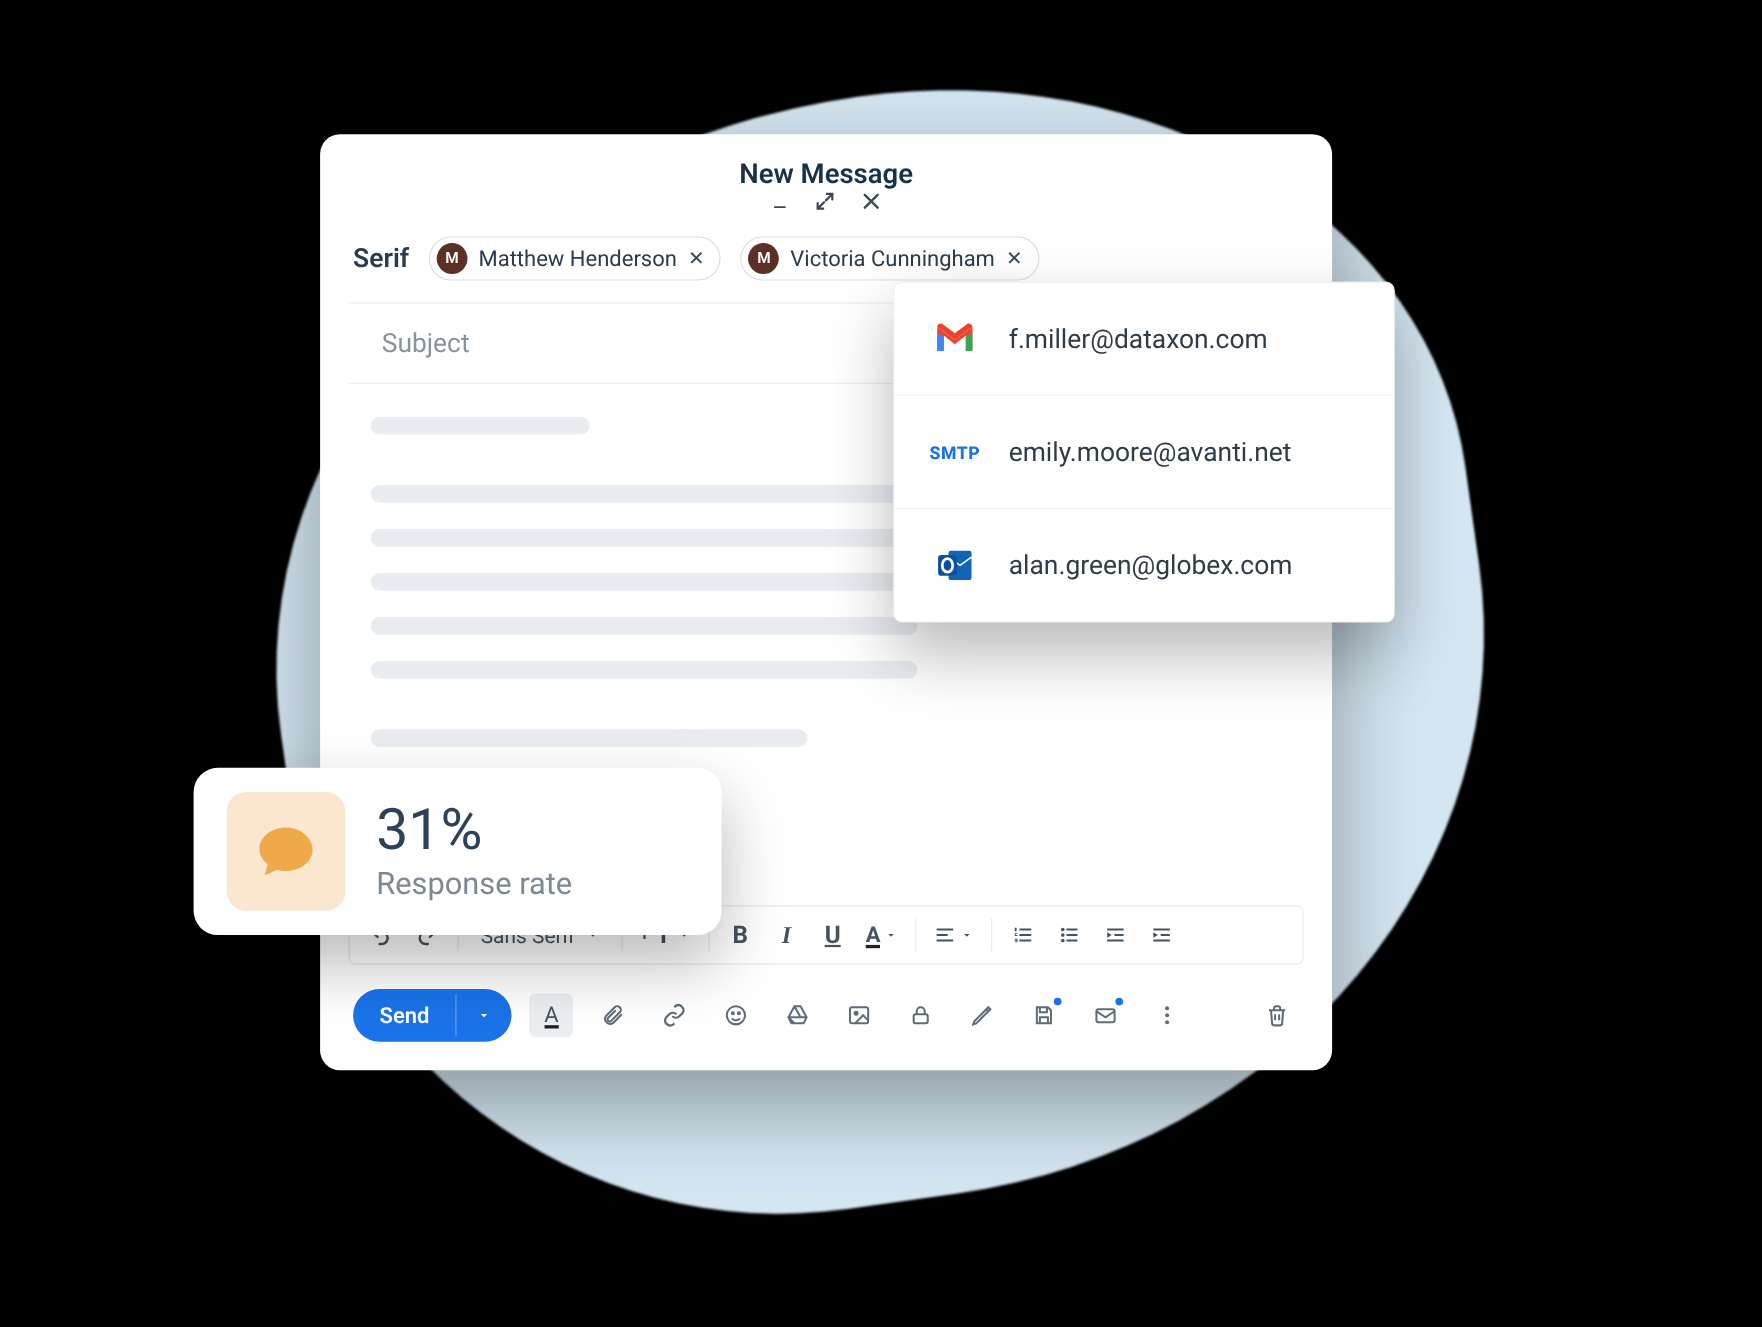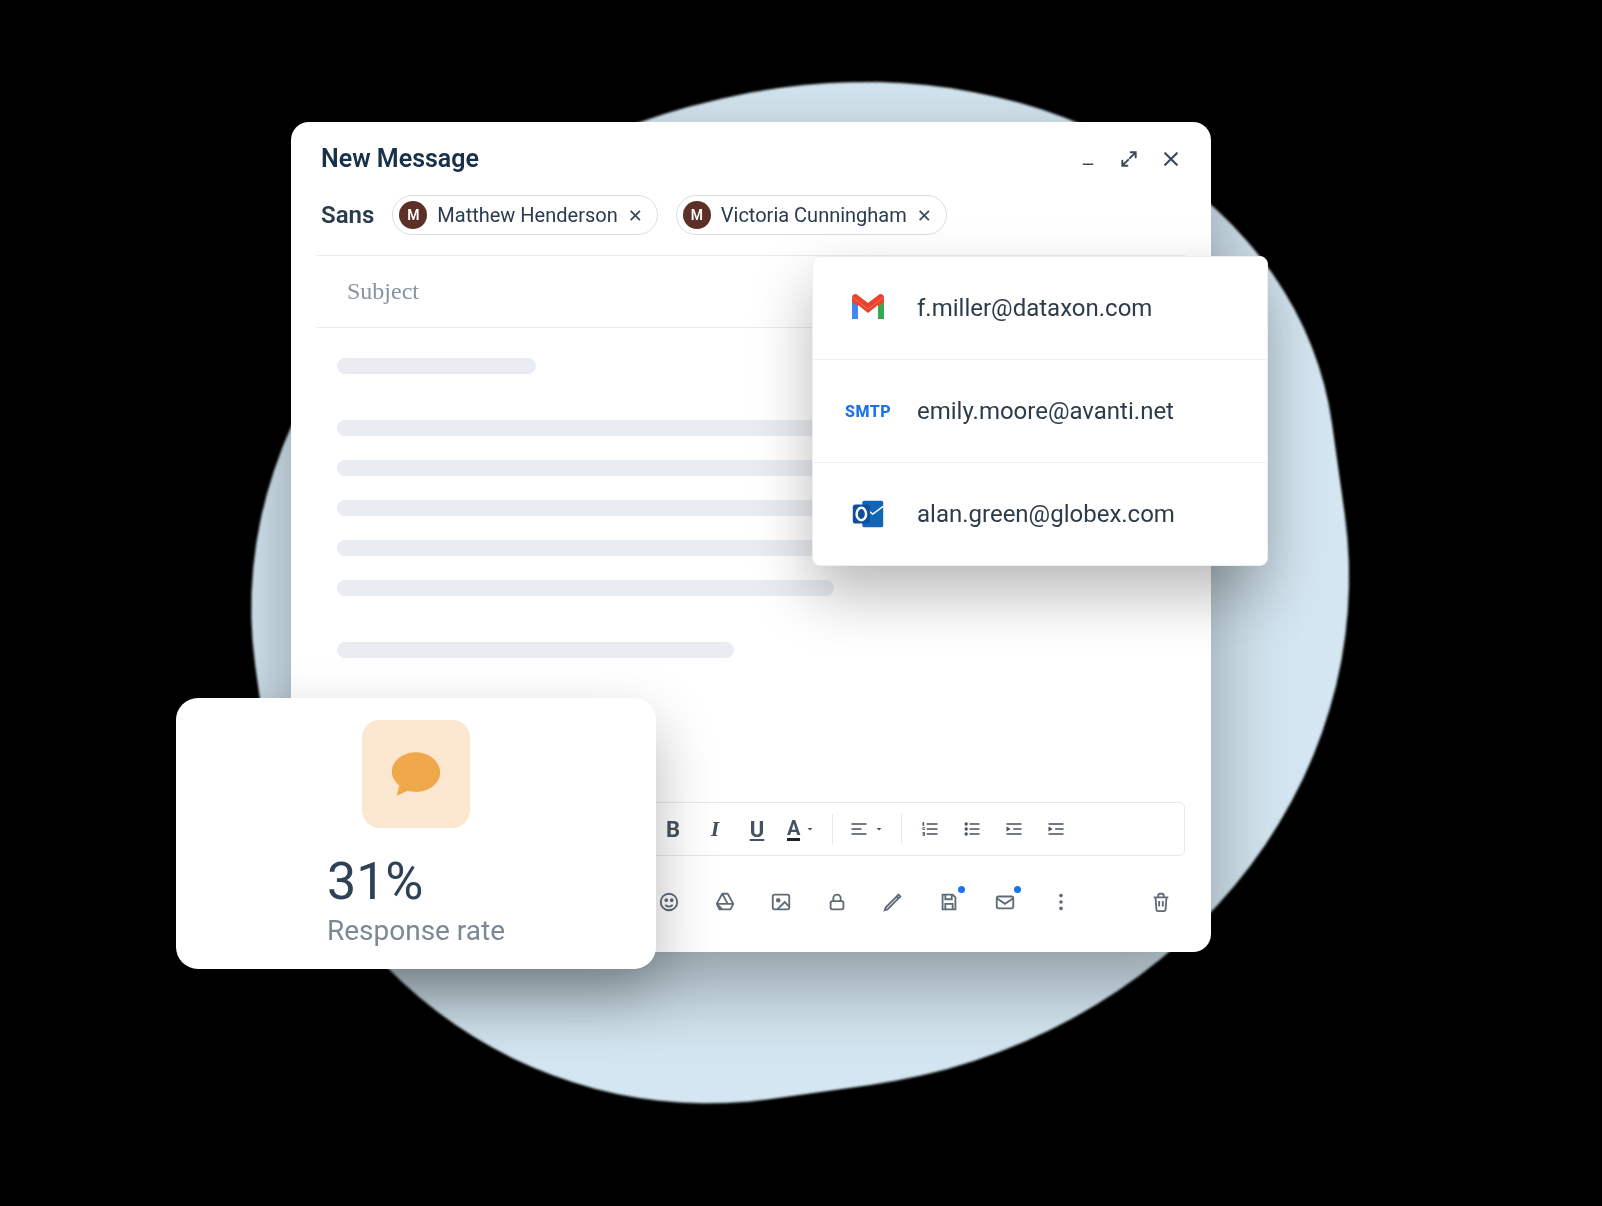--- a/index.html
+++ b/index.html
@@ -29,20 +29,21 @@
     width: 920px;
     background: #fff;
     border-radius: 18px;
     box-shadow: 0 30px 80px rgba(0,0,0,.35);
   }
   .title-row {
     display: flex;
     align-items: center;
     justify-content: space-between;
     padding: 22px 30px 12px 30px;
+    flex-direction: column;
   }
   .title-text { color: #18314a; font-size: 25px; font-weight: 600; }
   .winctrl { display: flex; gap: 22px; align-items: center; }
   .winctrl span { color: #3b4a5a; cursor: pointer; display: inline-flex; }
   .from-row {
     display: flex;
     align-items: center;
     gap: 18px;
     padding: 10px 30px 20px 30px;
     flex-wrap: wrap;
@@ -62,21 +63,20 @@
     background: #5c3026; color: #fff; font-size: 14px; font-weight: 600;
     display: flex; align-items: center; justify-content: center;
   }
   .chip-name { color: #2a3b4d; font-size: 20px; }
   .chip-x { color: #3b4a5a; font-size: 18px; cursor: pointer; }
   .subject-row {
     border-top: 1px solid #e8ebee;
     border-bottom: 1px solid #e8ebee;
     padding: 22px 30px;
     margin: 0 26px;
-    font-family: Liberation Serif, serif;
   }
   .subject-label { color: #8793a1; font-size: 24px; }
   .editor-placeholder { padding: 30px 46px 120px 46px; }
   .ph {
     height: 16px;
     background: #e9edf1;
     border-radius: 10px;
     margin-bottom: 24px;
   }
   .toolbar {
@@ -147,21 +147,20 @@
   .rate-card {
     position: absolute;
     left: 176px;
     top: 698px;
     width: 480px;
     background: #fff;
     border-radius: 22px;
     box-shadow: 0 26px 60px rgba(0,0,0,.28);
     display: flex; align-items: center; gap: 28px;
     padding: 22px 30px;
-    flex-direction: column;
   }
   .rate-icon-box {
     width: 108px; height: 108px; border-radius: 18px;
     background: #fbe6cf; display: flex; align-items: center; justify-content: center;
   }
   .rate-val { color: #2f4157; font-size: 52px; font-weight: 400; line-height: 1; }
   .rate-lbl { color: #7c8896; font-size: 28px; margin-top: 6px; }
   svg { display: block; }
 </style>
 </head>
@@ -185,21 +184,21 @@
       </span>
       <span>
         <svg width="20" height="20" viewBox="0 0 24 24" fill="none" stroke="currentColor" stroke-width="2.6" stroke-linecap="round">
             <path d="M5 5l14 14M19 5L5 19"></path>
           </svg>
       </span>
     </div>
   </div>
 
   <div class="from-row">
-    <div class="from-label">Sans</div>
+    <div class="from-label">Serif</div>
     <div class="chip">
       <div class="avatar">M</div>
       <span class="chip-name">Matthew Henderson</span>
       <span class="chip-x">✕</span>
     </div>
     <div class="chip">
       <div class="avatar">M</div>
       <span class="chip-name">Victoria Cunningham</span>
       <span class="chip-x">✕</span>
     </div>

